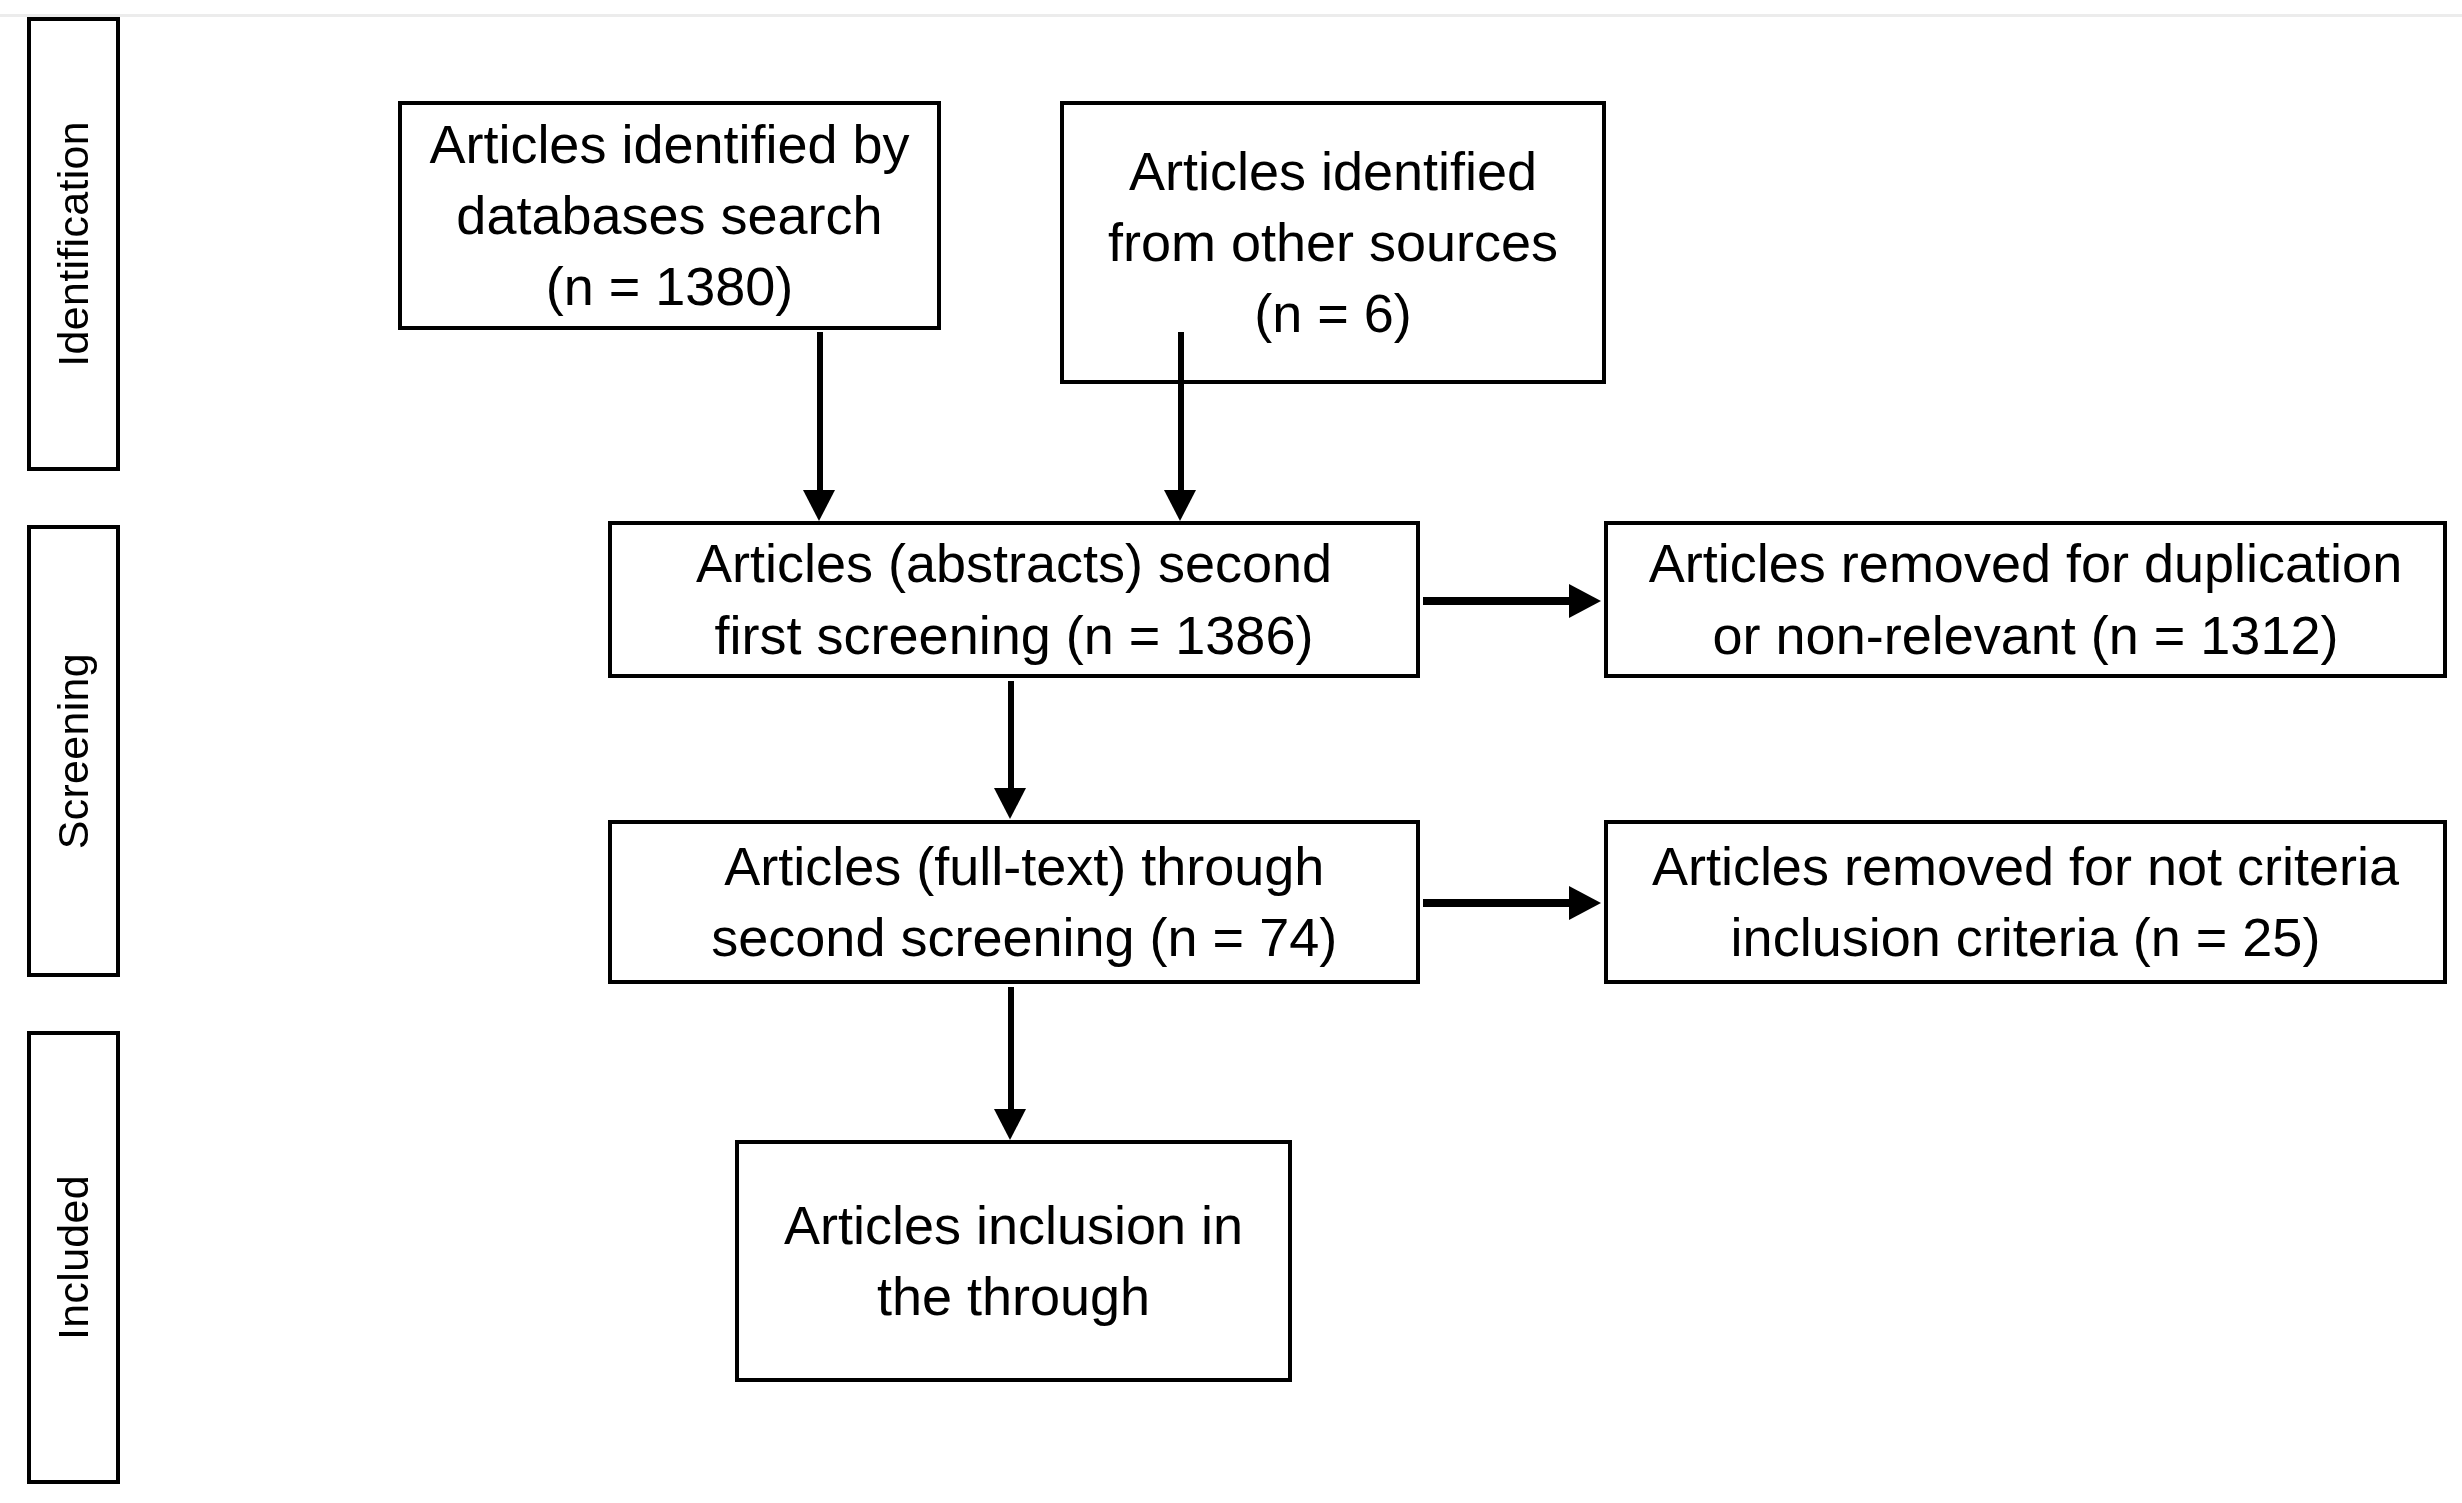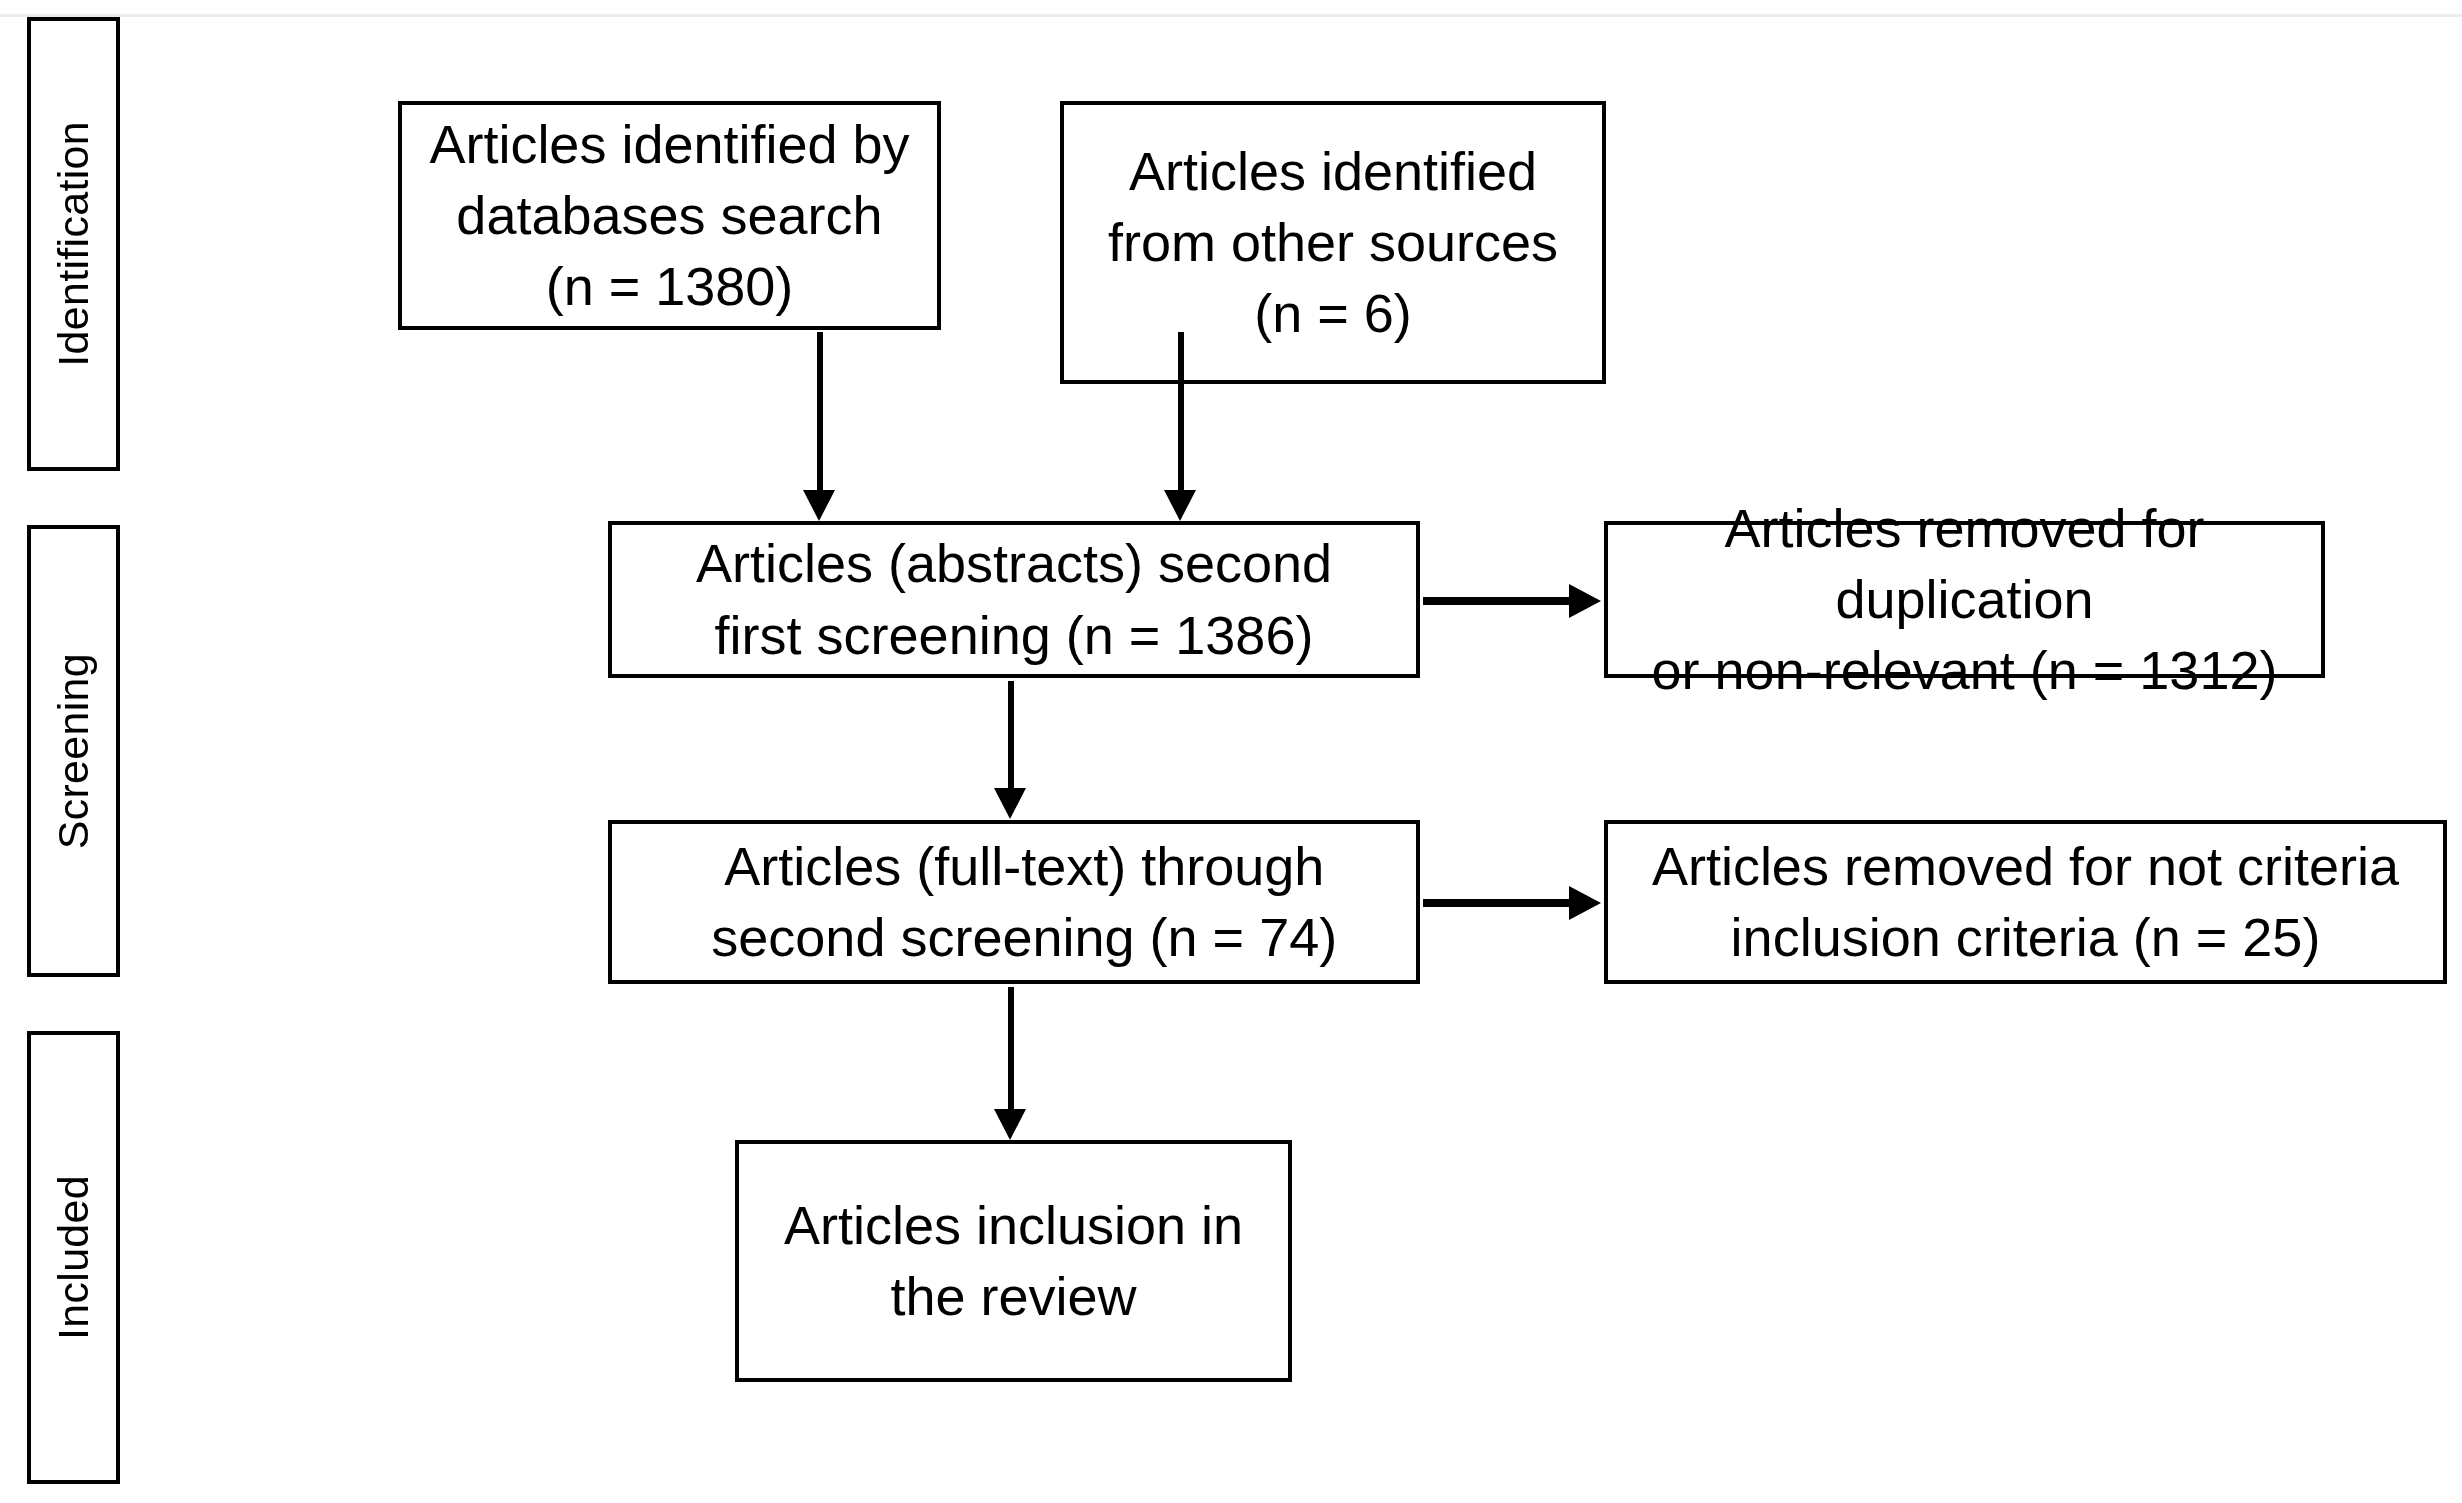--- a/index.html
+++ b/index.html
@@ -67,21 +67,21 @@
     color: #000000;
     font-size: 54px;
     line-height: 1.32;
     padding: 3.8px 11.5px;
   }
   .node .node-text { display: block; }
 
   #node-db-search      { left: 398px;  top: 101px;  width: 543px;  height: 229px; }
   #node-other-sources  { left: 1060px; top: 101px;  width: 546px;  height: 283px; }
   #node-first-screen   { left: 608px;  top: 521px;  width: 812px; height: 157px; }
-  #node-removed-dup    { left: 1604px; top: 521px;  width: 721px; height: 157px; }
+  #node-removed-dup    { left: 1604px; top: 521px;  width: 843px; height: 157px; }
   #node-second-screen  { left: 608px;  top: 820px; width: 812px; height: 164px; padding-left: 32px; }
   #node-removed-crit   { left: 1604px; top: 820px; width: 843px; height: 164px; }
   #node-included       { left: 735px; top: 1140px; width: 557px;  height: 242px; }
 
   
   .arrow-v {
     position: absolute;
     width: 0;
   }
   .arrow-v .shaft {
@@ -203,21 +203,21 @@
   <div class="node" id="node-removed-crit">
     <div>
       <span class="node-text">Articles removed for not criteria</span>
       <span class="node-text">inclusion criteria (n = 25)</span>
     </div>
   </div>
 
   <div class="node" id="node-included">
     <div>
       <span class="node-text">Articles inclusion in</span>
-      <span class="node-text">the review</span>
+      <span class="node-text">the through</span>
     </div>
   </div>
 
   <div class="arrow-v" id="arrow-db-to-first">
     <div class="shaft"></div>
     <div class="head"></div>
   </div>
 
   <div class="arrow-v" id="arrow-other-to-first">
     <div class="shaft"></div>

